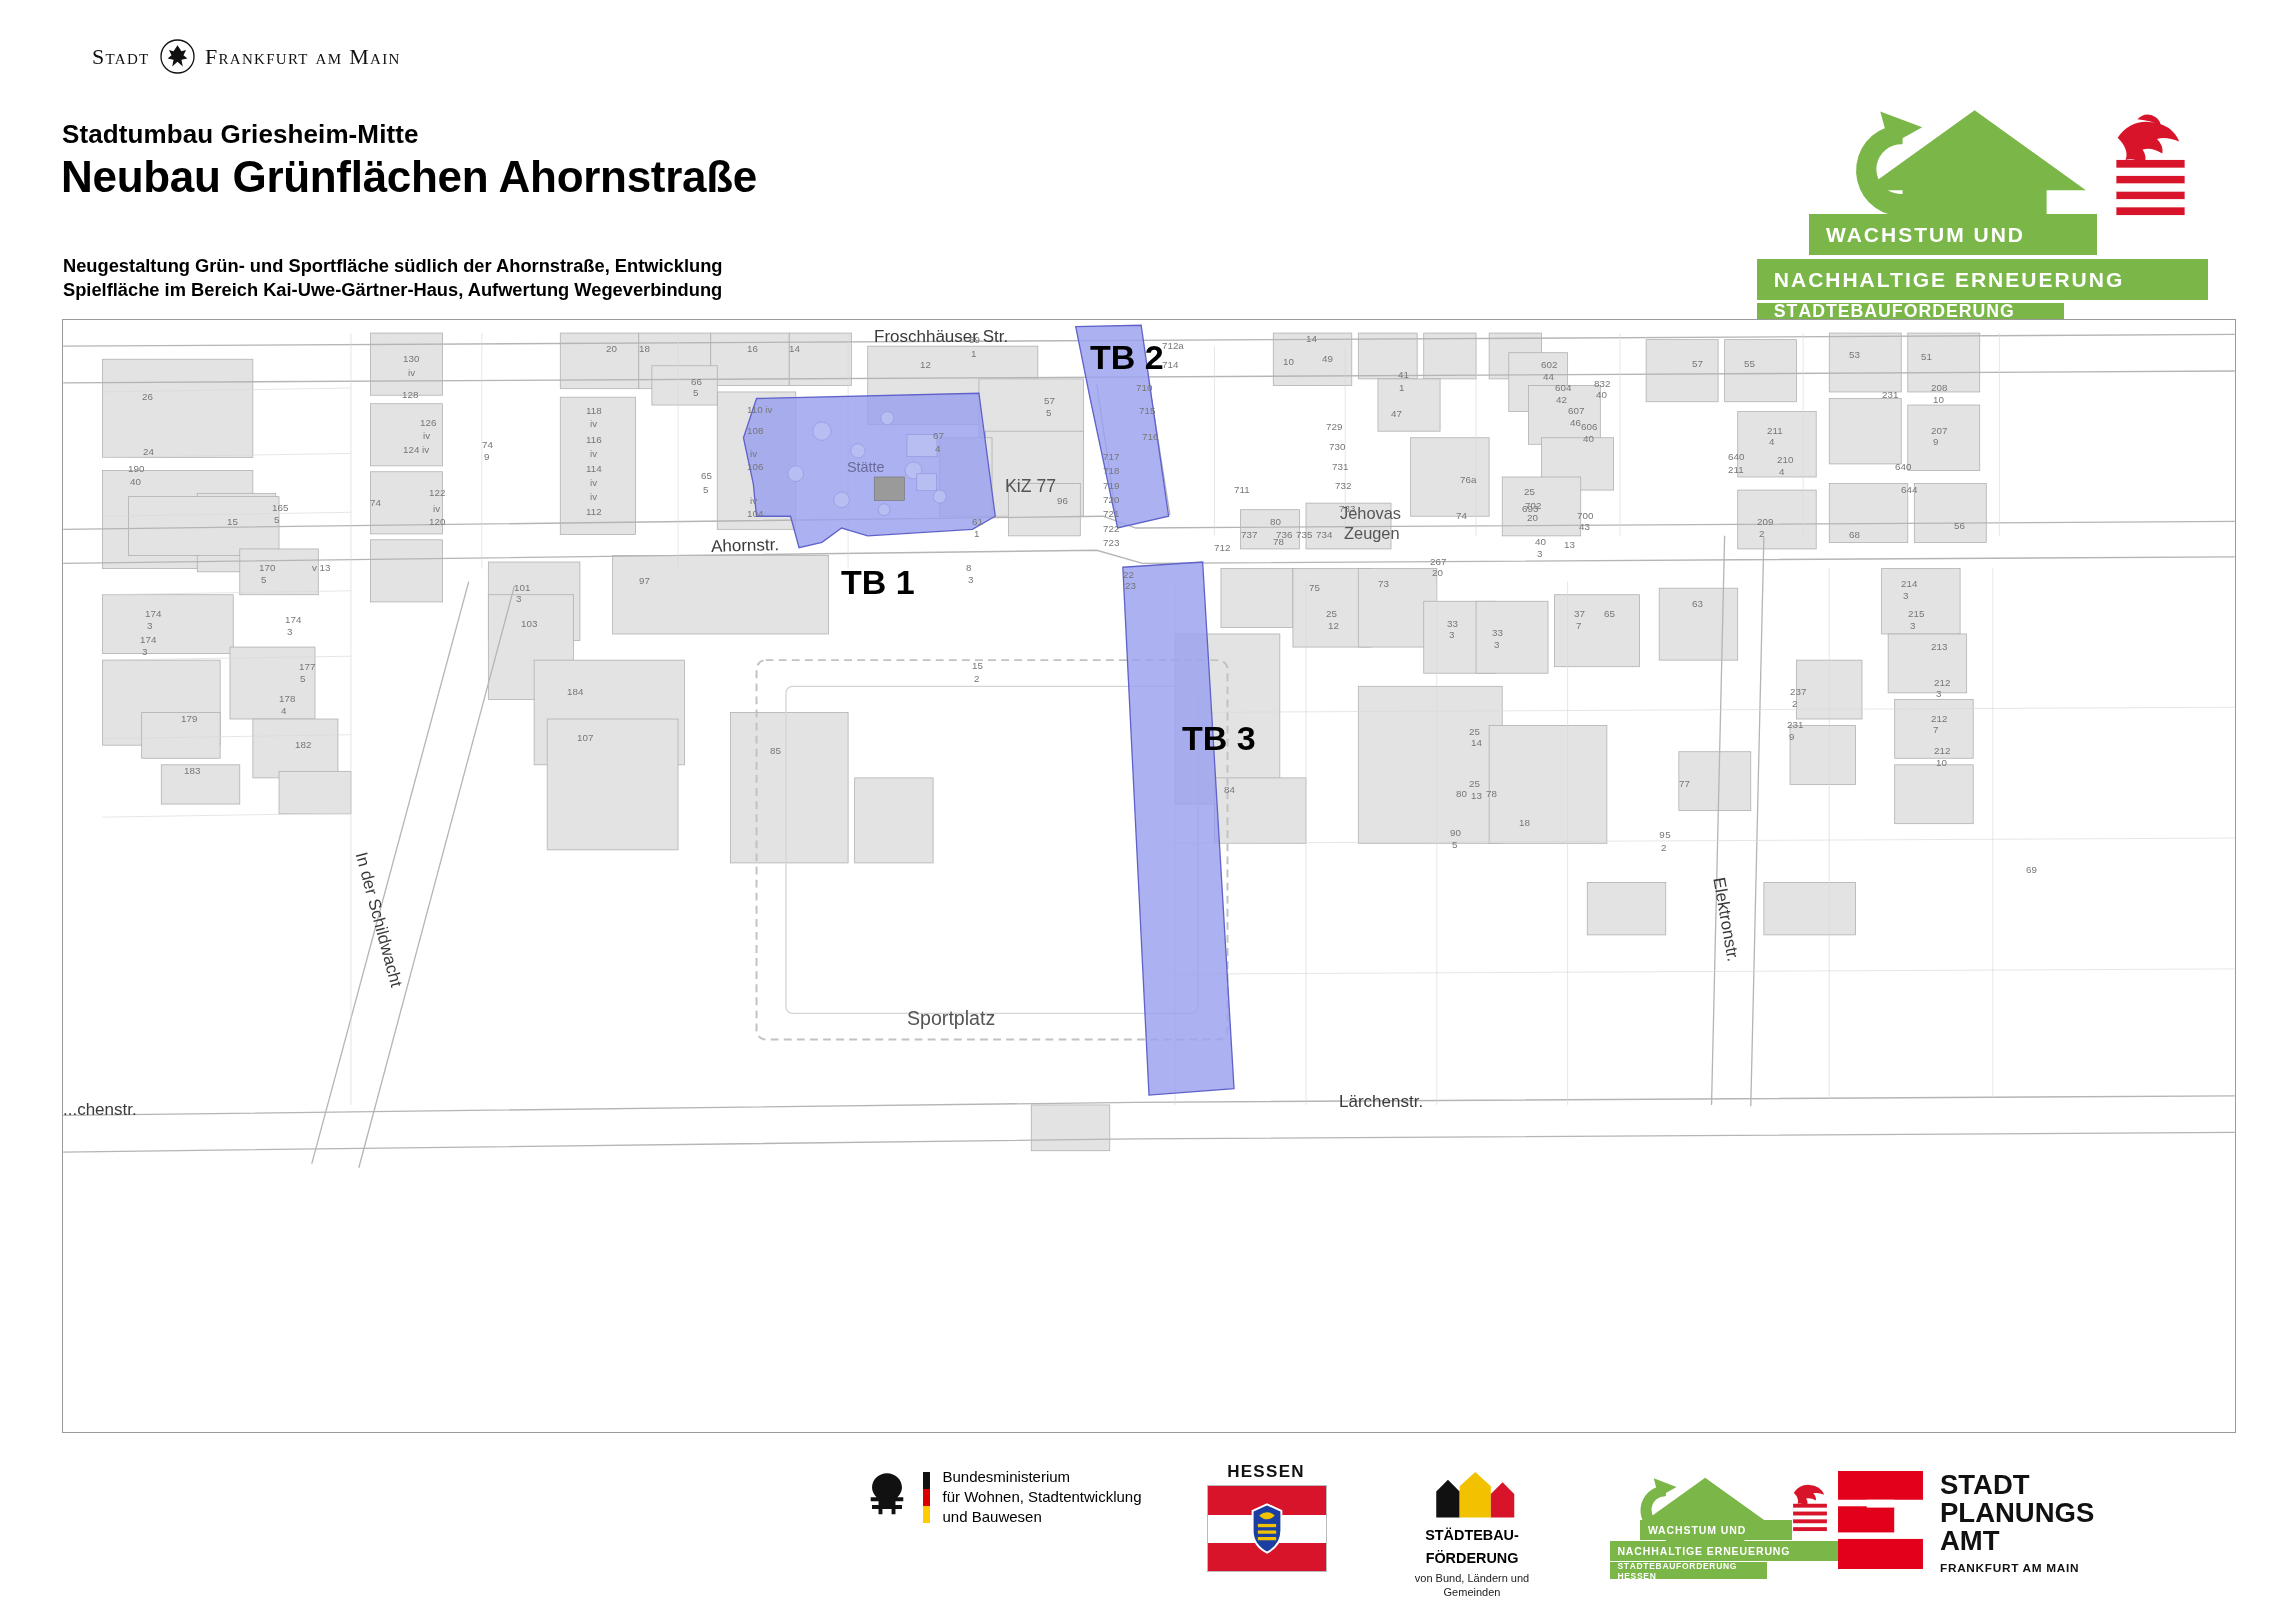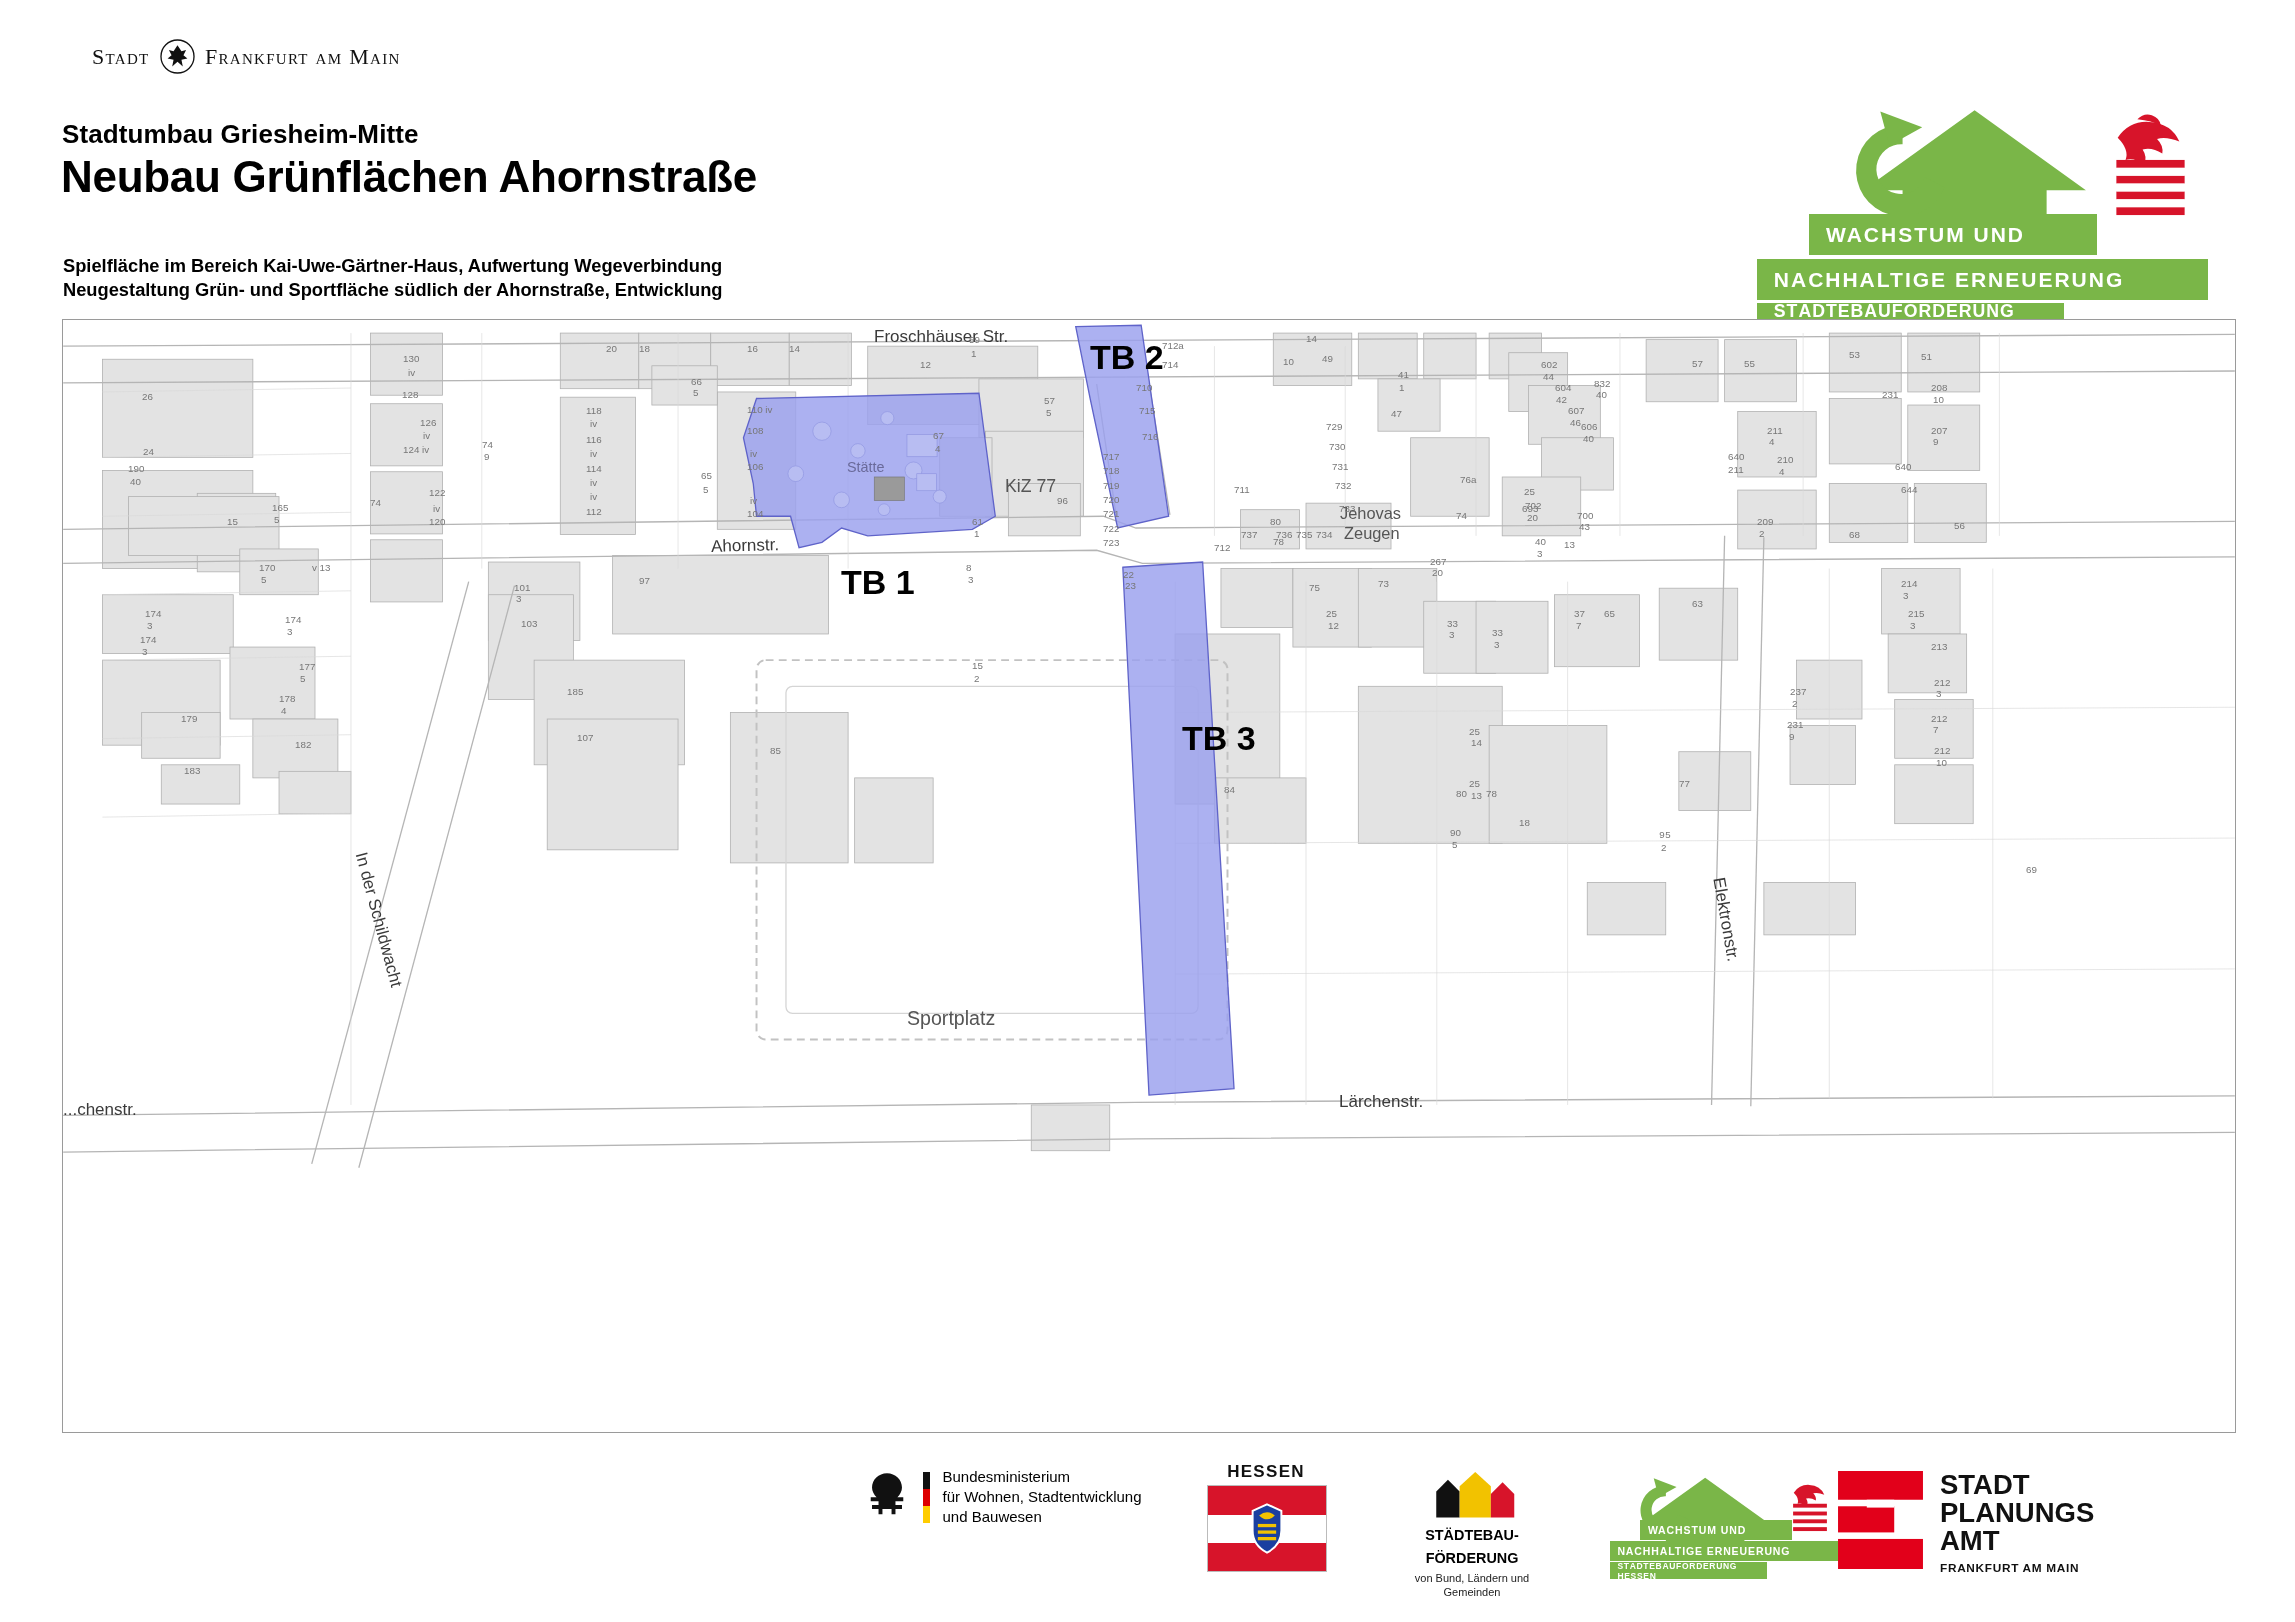--- a/index.html
+++ b/index.html
@@ -94,22 +94,22 @@
       <circle cx="28" cy="28" r="25" fill="none" stroke="#111" stroke-width="2"></circle>
       <path d="M28 11 L22 20 L15 18 L19 26 L13 31 L22 33 L20 43 L28 36 L36 43 L34 33 L43 31 L37 26 L41 18 L34 20 Z" fill="#111"></path>
     </svg>
   </span>
   <span class="word">Frankfurt am Main</span>
 </div>
 
 <div class="subtitle-top">Stadtumbau Griesheim-Mitte</div>
 <div class="main-title">Neubau Grünflächen Ahornstraße</div>
 <div class="desc">
+  <div>Neugestaltung Grün- und Sportfläche südlich der Ahornstraße, Entwicklung</div>
   <div>Spielfläche im Bereich Kai-Uwe-Gärtner-Haus, Aufwertung Wegeverbindung</div>
-  <div>Neugestaltung Grün- und Sportfläche südlich der Ahornstraße, Entwicklung</div>
 </div>
 
 <div class="prog-logo">
   <span class="green-house">
     <svg width="275" height="131" viewBox="0 0 420 200">
       <path d="M230 8 L400 130 L340 130 L340 190 L120 190 L120 130 L60 130 Z" fill="#7ab648"></path>
       <path d="M120 30 a70 70 0 1 0 64 96 l-30 -16 a38 38 0 1 1 -34 -50 z" fill="#7ab648"></path>
       <path d="M86 10 L150 34 L100 62 Z" fill="#7ab648"></path>
     </svg>
   </span>
@@ -356,21 +356,21 @@
       <div class="map-text tiny" style="left: 236px; top: 341px;">177</div>
       <div class="map-text tiny" style="left: 237px; top: 353px;">5</div>
       <div class="map-text tiny" style="left: 216px; top: 373px;">178</div>
       <div class="map-text tiny" style="left: 218px; top: 385px;">4</div>
       <div class="map-text tiny" style="left: 118px; top: 393px;">179</div>
       <div class="map-text tiny" style="left: 232px; top: 419px;">182</div>
       <div class="map-text tiny" style="left: 121px; top: 445px;">183</div>
       <div class="map-text tiny" style="left: 451px; top: 262px;">101</div>
       <div class="map-text tiny" style="left: 453px; top: 273px;">3</div>
       <div class="map-text tiny" style="left: 458px; top: 298px;">103</div>
-      <div class="map-text tiny" style="left: 504px; top: 366px;">185</div>
+      <div class="map-text tiny" style="left: 504px; top: 366px;">184</div>
       <div class="map-text tiny" style="left: 514px; top: 412px;">107</div>
       <div class="map-text tiny" style="left: 576px; top: 255px;">97</div>
       <div class="map-text tiny" style="left: 707px; top: 425px;">85</div>
       <div class="map-text tiny" style="left: 909px; top: 340px;">15</div>
       <div class="map-text tiny" style="left: 911px; top: 353px;">2</div>
       <div class="map-text tiny" style="left: 1073px; top: 62px;">710</div>
       <div class="map-text tiny" style="left: 1076px; top: 85px;">715</div>
       <div class="map-text tiny" style="left: 1079px; top: 111px;">716</div>
       <div class="map-text tiny" style="left: 1040px; top: 131px;">717</div>
       <div class="map-text tiny" style="left: 1040px; top: 145px;">718</div>

